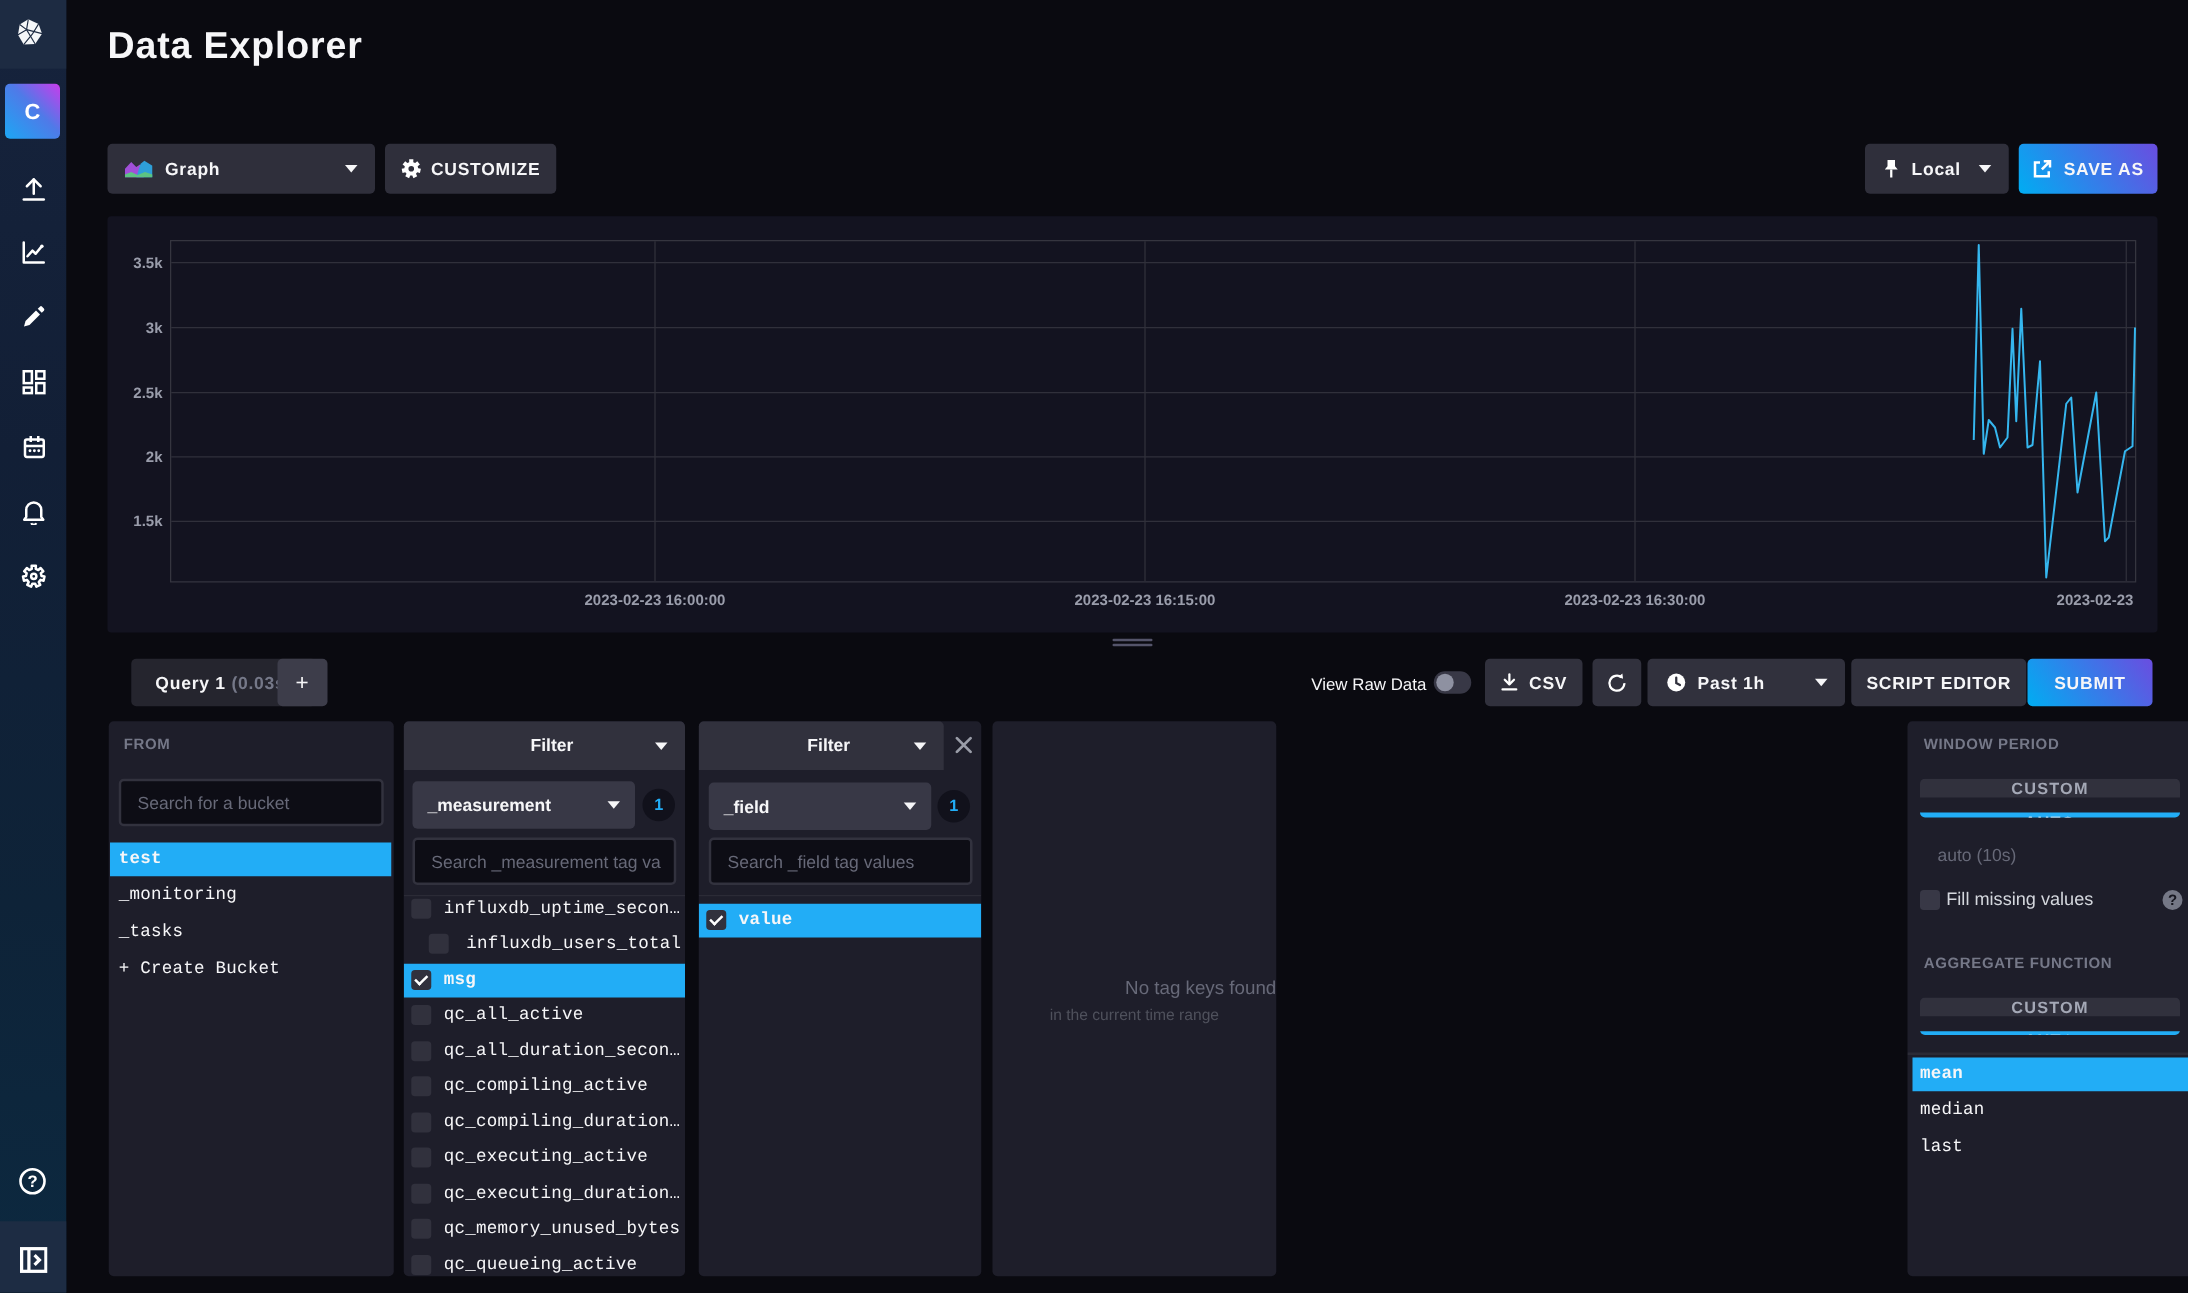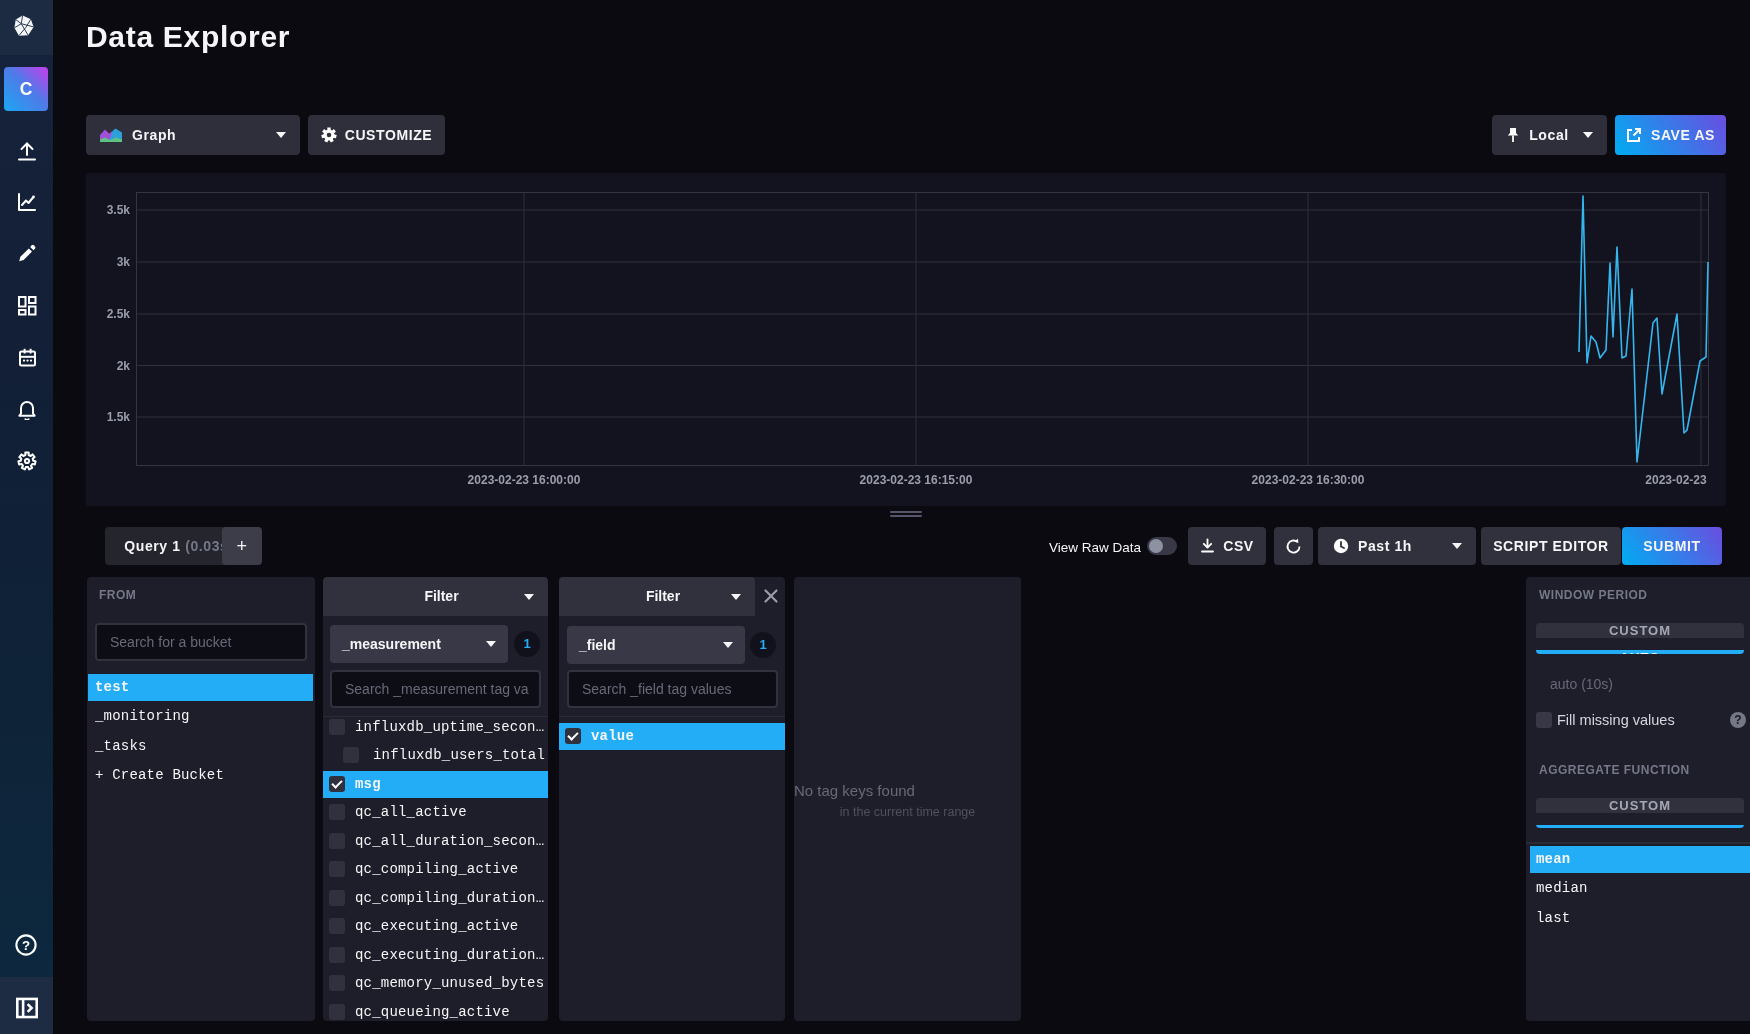--- a/index.html
+++ b/index.html
@@ -234,21 +234,21 @@
     <path d="M3.5 3.5 L14.5 14.5 M14.5 3.5 L3.5 14.5" stroke="#9a9da8" stroke-width="2.2" stroke-linecap="round"></path>
   </svg>
   <div class="drop" style="left:8px; top:49px; width:178px; line-height:38px; padding-left:12px;">_field
     <span class="caret" style="position:absolute; right:12px; top:16px;"></span></div>
   <div class="badge" style="left:191px; top:55px;">1</div>
   <div class="sinput" style="left:8px; top:93px; width:211px; line-height:34px; padding-left:13px; overflow:hidden;">Search _field tag values</div>
   <div class="abs" style="left:0; top:139px; width:226px; height:1px; background:#2b2b36;"></div>
   <div class="row rowsel mono" style="left:0; top:146px; width:226px; padding-left:32px;"><span class="cb cbk" style="left:6px; top:5px;"></span>value</div>
 </div>
 <div class="panel" id="p4" style="left:794px; width:227px;">
-  <div style="position:absolute; top:205px; width:100%; text-align:left; color:#676978; font-size:15px;">No tag keys found</div>
+  <div style="position:absolute; top:205px; width:100%; text-align:right; color:#676978; font-size:15px;">No tag keys found</div>
   <div style="position:absolute; top:228px; width:100%; text-align:center; color:#4f515c; font-size:12.5px;">in the current time range</div>
 </div>
 <div class="panel" id="p5" style="left:1526px; width:229px;text-decoration:underline;">
   <div class="plabel" style="left:13px; top:11px;">WINDOW PERIOD</div>
   <div class="seg" style="top:46px;">
       <div class="segoff">CUSTOM</div>
       <div class="segon">AUTO</div>
     </div>
   <div class="abs" style="left:24px; top:99px; color:#676978; font-size:14px;">auto (10s)</div>
   <div class="cb" style="left:10px; top:135px; background:#383846;"></div>

